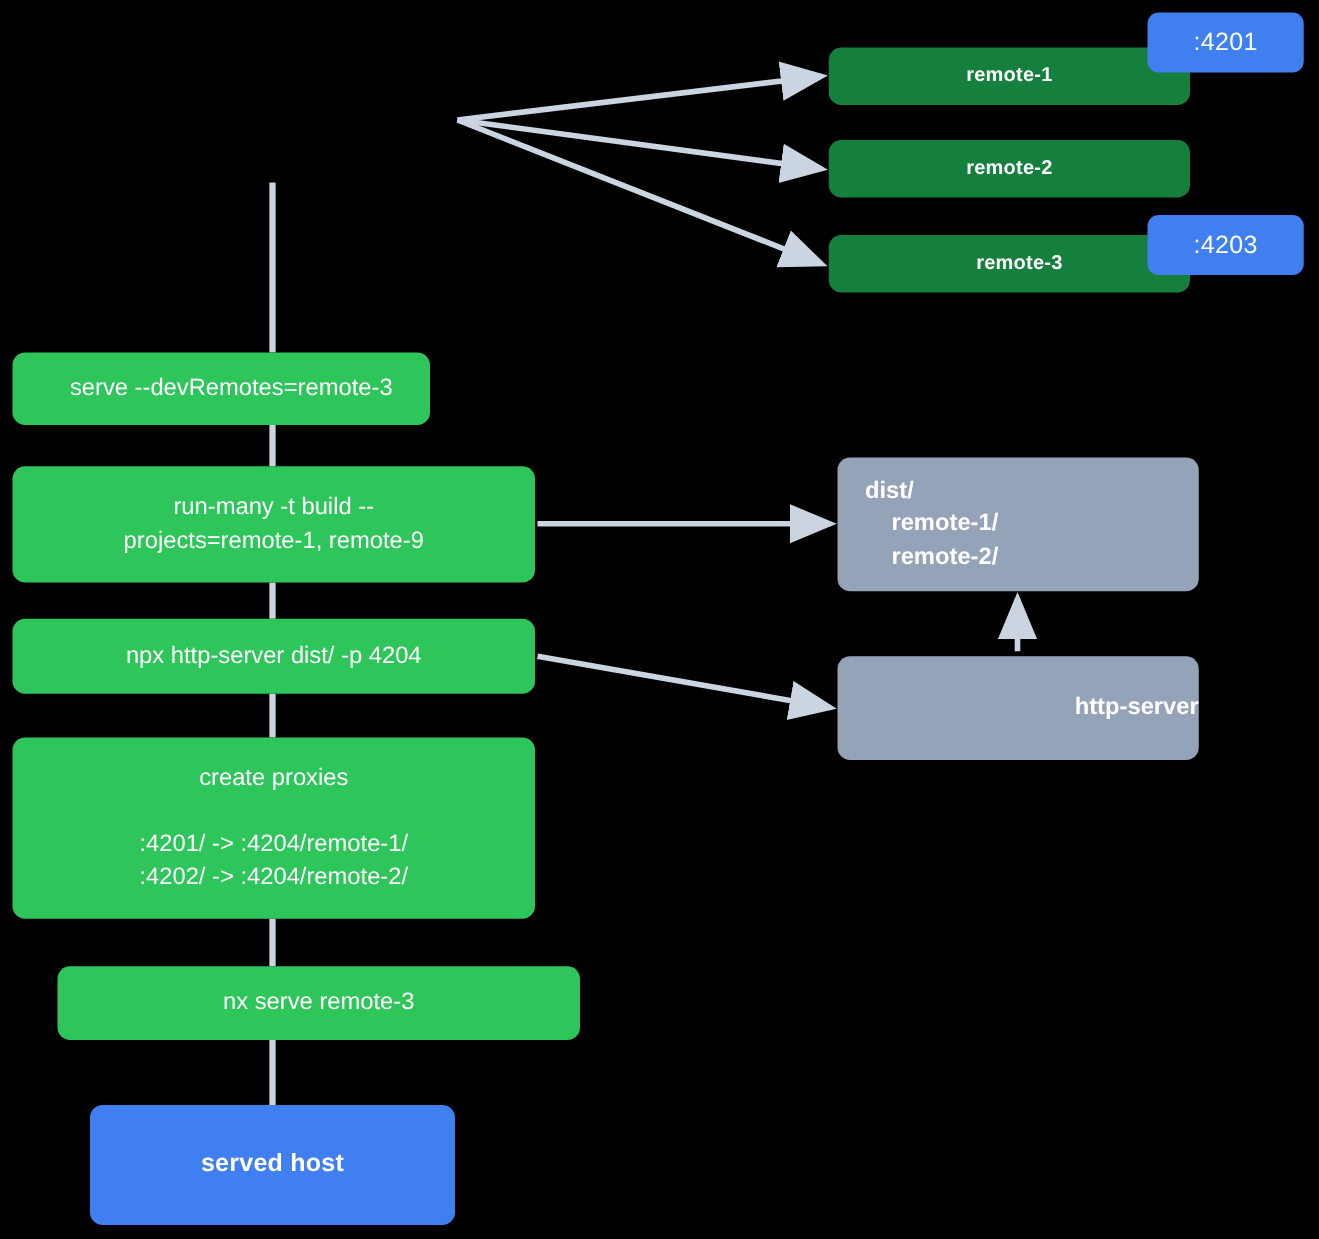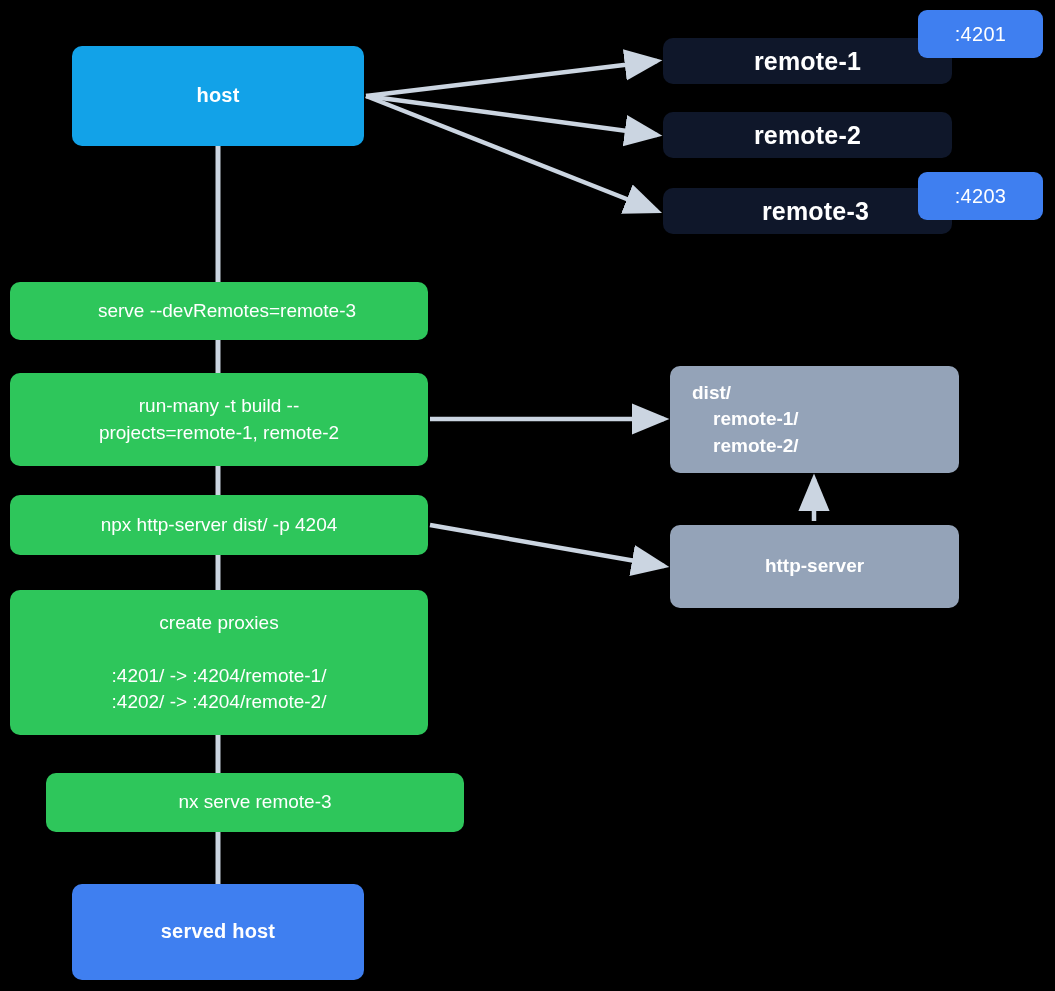--- a/index.html
+++ b/index.html
@@ -44,30 +44,31 @@
     font-size: 20px;
     letter-spacing: 0.2px;
   }
   .node-served {
     background: #3f7ff0;
     font-weight: bold;
     font-size: 20px;
     letter-spacing: 0.2px;
   }
   .node-remote {
-    background: #0f172a;
+    background: #15803d;
     font-weight: bold;
-    font-size: 25px;
+    font-size: 16px;
     letter-spacing: 0.2px;
     justify-content: center;
   }
   .node-gray {
     background: #94a3b8;
     font-weight: bold;
     font-size: 19px;
+    justify-content: flex-end;
   }
   .node-gray-left {
     background: #94a3b8;
     font-weight: normal;
     font-size: 19px;
     justify-content: flex-start;
     text-align: left;
     padding-left: 22px;
     white-space: pre;
   }
@@ -117,49 +118,46 @@
       <line x1="366" y1="96" x2="657" y2="211"></line>
     </g>
 
     <g stroke="#cbd5e1" stroke-width="4.5" fill="none" marker-end="url(#ah)">
       <line x1="430" y1="419" x2="664" y2="419"></line>
       <line x1="430" y1="525" x2="664" y2="566"></line>
       <line x1="814" y1="521" x2="814" y2="479"></line>
     </g>
   </svg>
 
-  <div class="node node-host" style="left:72px; top:46px; width:292px; height:100px;">
-    <span>host</span>
-  </div>
 
   <div class="node node-remote" style="left:663px; top:38px; width:289px; height:46px;">
     <span>remote-1</span>
   </div>
   <div class="badge" style="left:918px; top:10px; width:125px; height:48px;text-align:center;">
     <span>:4201</span>
   </div>
 
   <div class="node node-remote" style="left:663px; top:112px; width:289px; height:46px;">
     <span>remote-2</span>
   </div>
 
   <div class="node node-remote" style="left:663px; top:188px; width:289px; height:46px;padding-left:16px;">
     <span>remote-3</span>
   </div>
   <div class="badge" style="left:918px; top:172px; width:125px; height:48px;">
     <span>:4203</span>
   </div>
 
-  <div class="node node-cmd" style="left:10px; top:282px; width:418px; height:58px;padding-left:16px;">
+  <div class="node node-cmd" style="left:10px; top:282px; width:334px; height:58px;padding-left:16px;">
     <span>serve --devRemotes=remote-3</span>
   </div>
 
   <div class="node node-cmd" style="left:10px; top:373px; width:418px; height:93px;">
     <span>run-many -t build --
-projects=remote-1, remote-2</span>
+projects=remote-1, remote-9</span>
   </div>
 
   <div class="node node-cmd" style="left:10px; top:495px; width:418px; height:60px;">
     <span>npx http-server dist/ -p 4204</span>
   </div>
 
   <div class="node node-cmd" style="left:10px; top:590px; width:418px; height:145px;">
     <span>create proxies
 
 :4201/ -&gt; :4204/remote-1/

